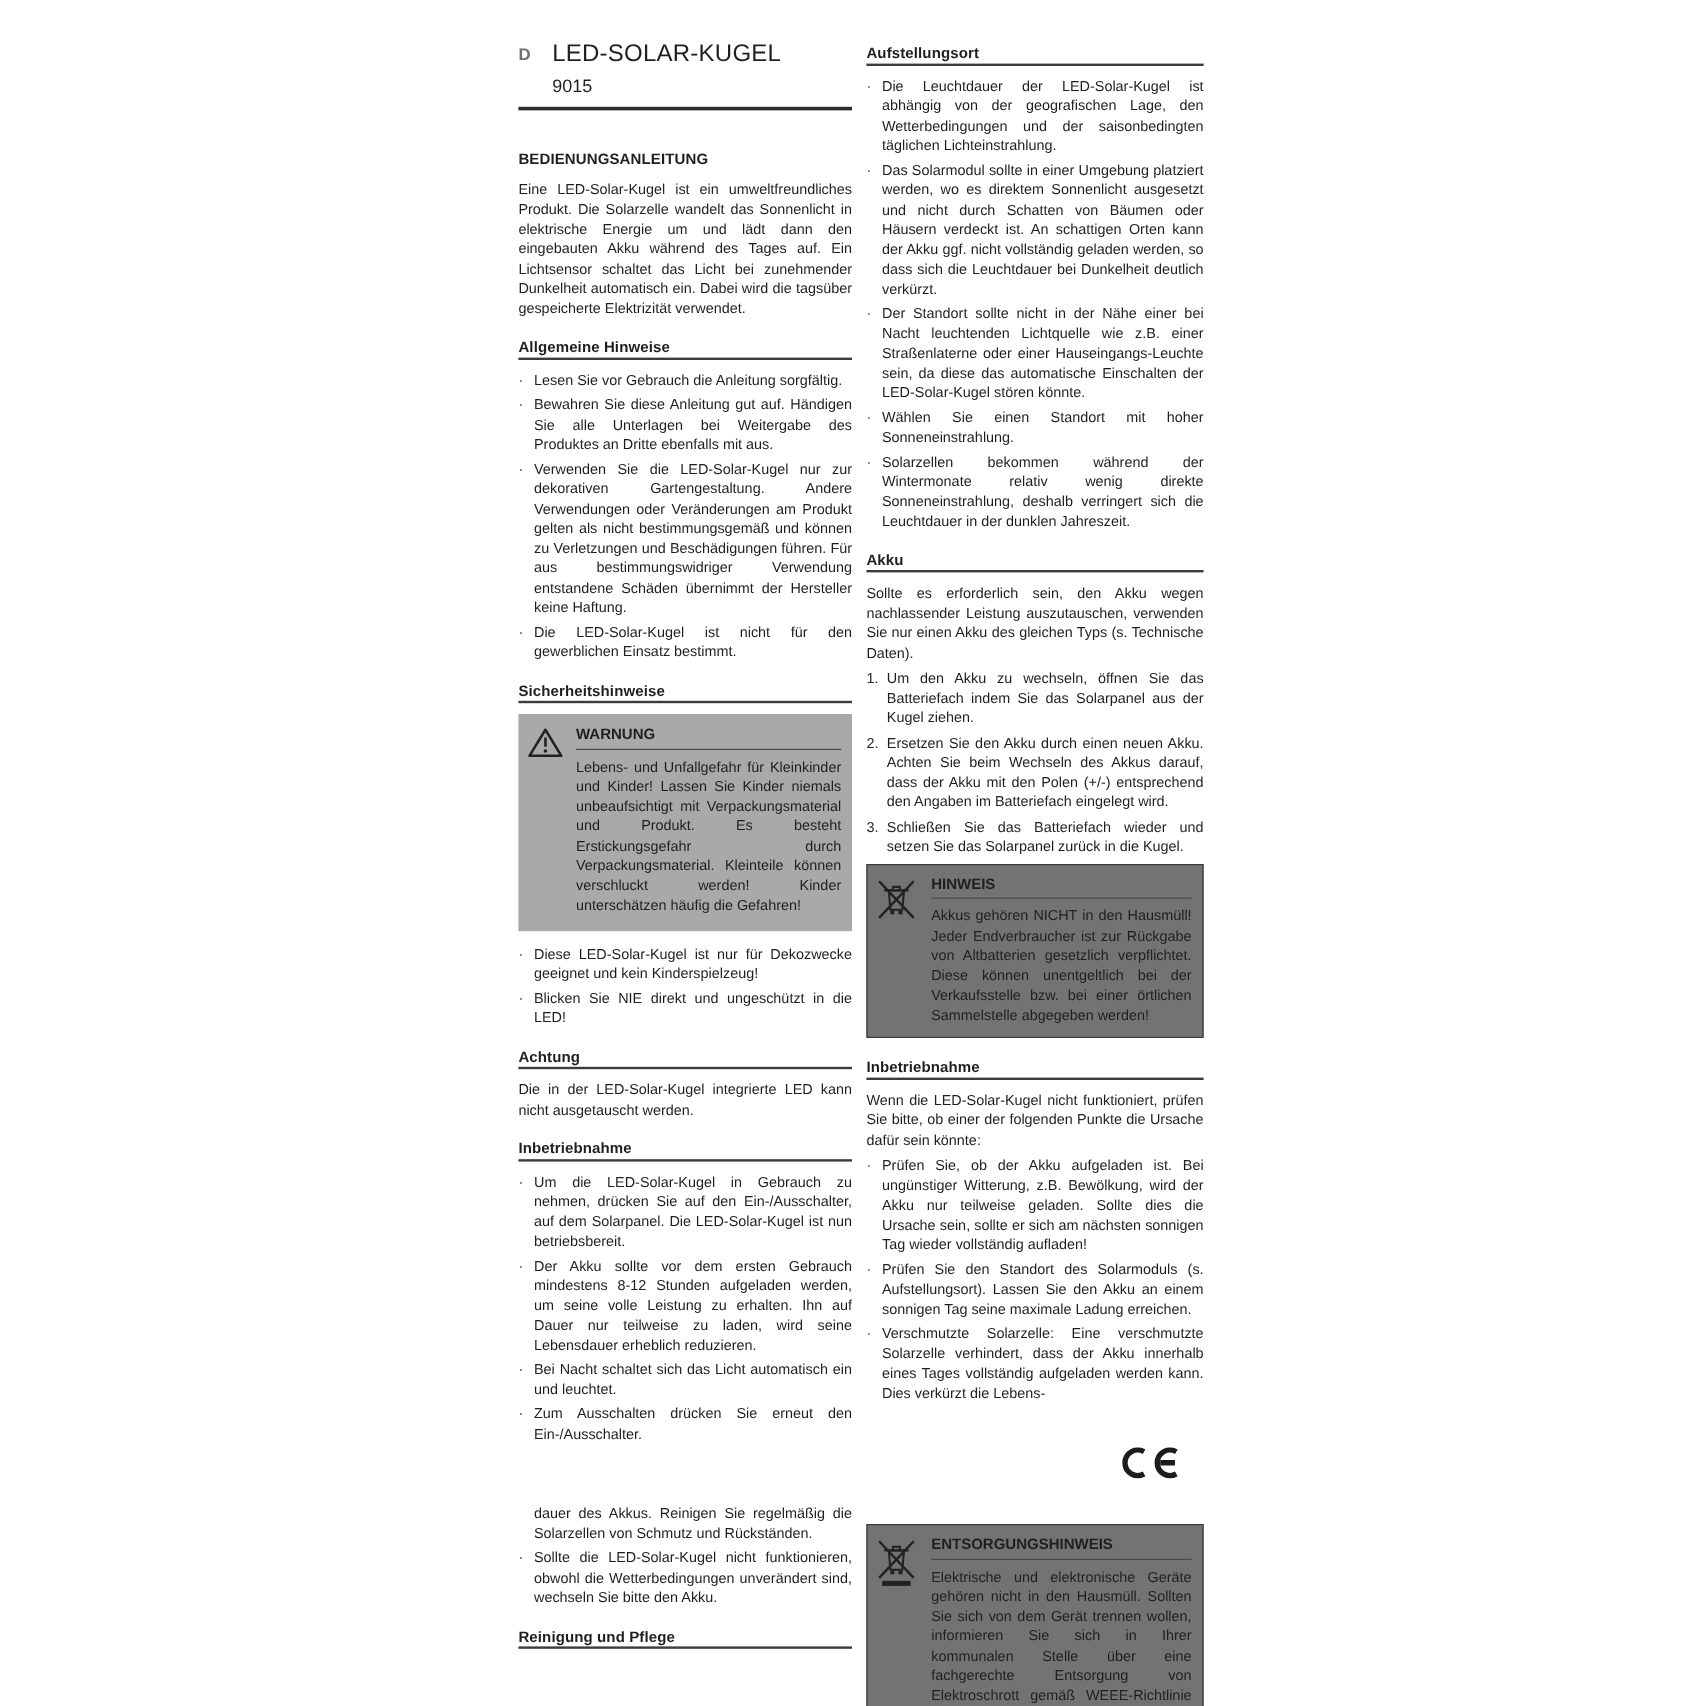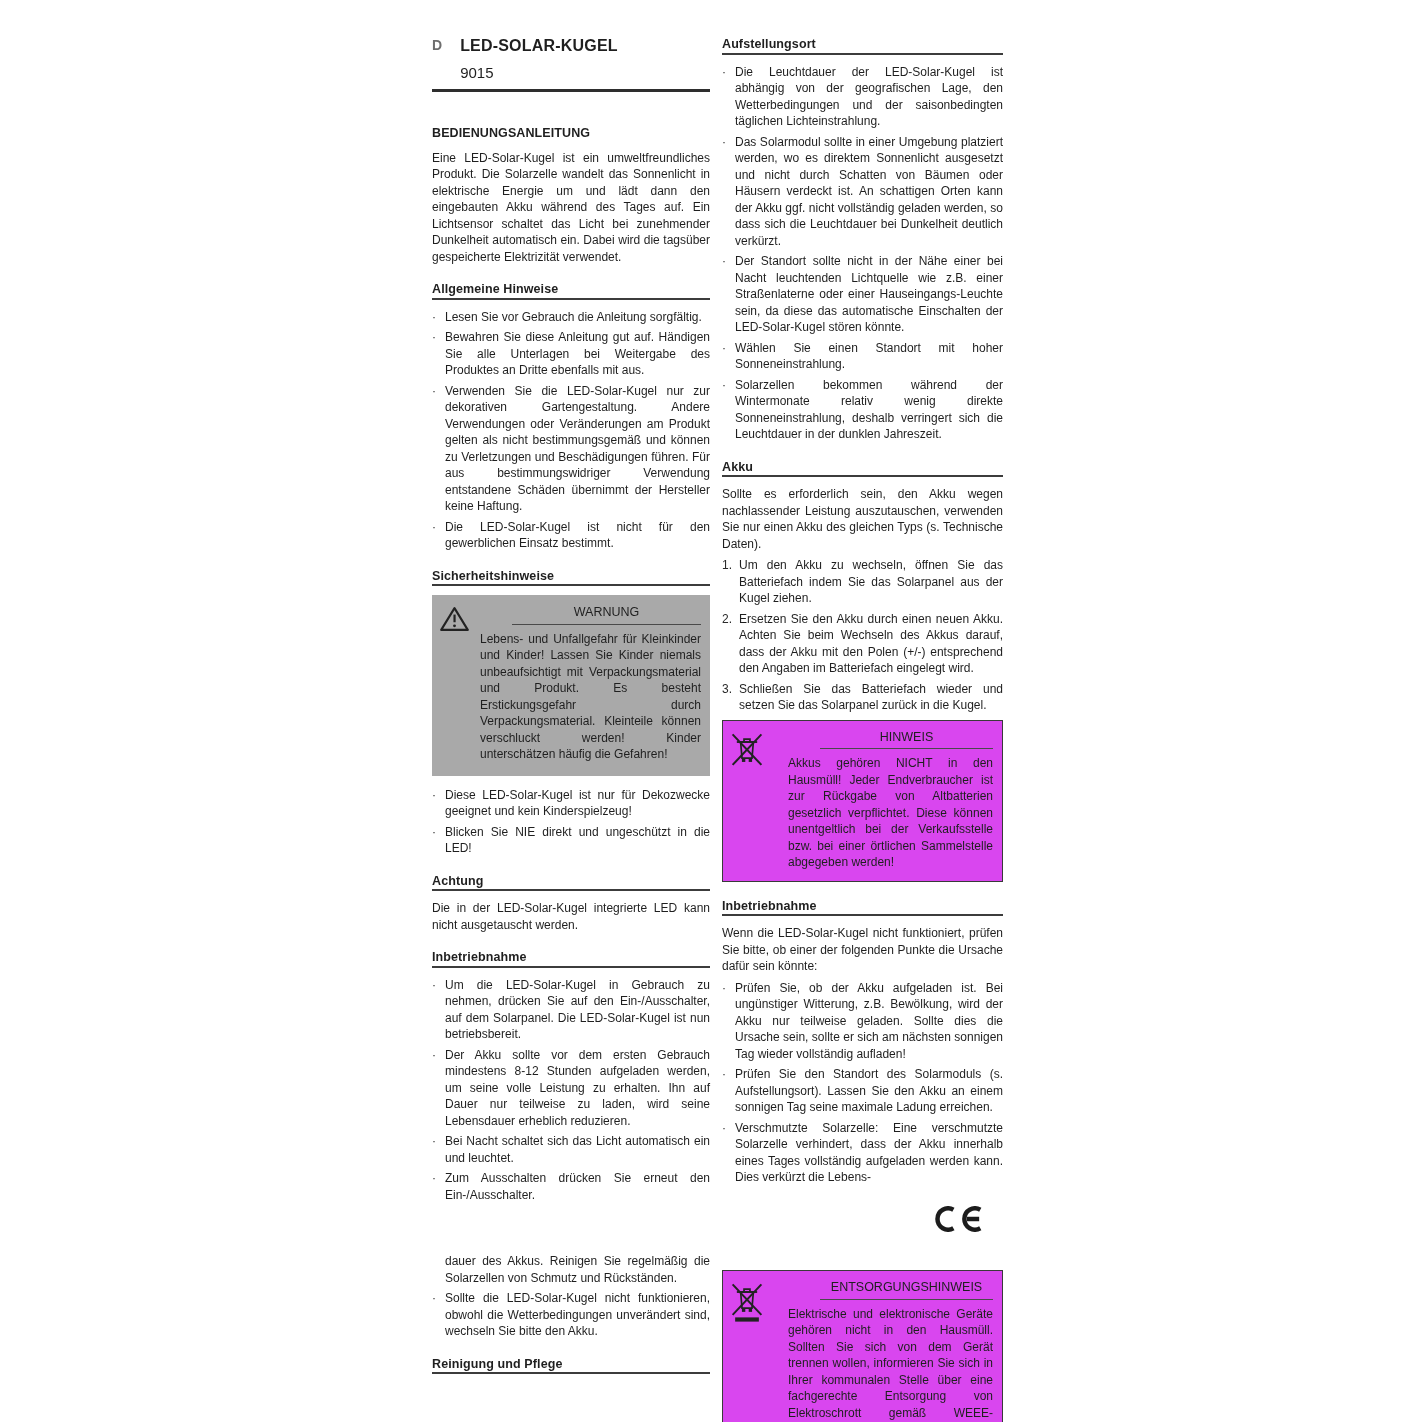--- a/index.html
+++ b/index.html
@@ -5,43 +5,43 @@
   html,body{margin:0;padding:0;background:#ffffff;}
   .page{position:relative;width:1422px;height:1422px;background:#ffffff;overflow:hidden;
         font-family:"Liberation Sans","DejaVu Sans",sans-serif;color:#1f1f1f;}
   .col{position:absolute;top:36px;font-size:12px;line-height:16.5px;text-align:justify;}
   .col-left{left:432px;width:278px;}
   .col-right{left:722px;width:281px;}
 
   
   .hdr{display:flex;gap:18px;border-bottom:3px solid #2e2e2e;padding-bottom:7px;text-align:left;}
   .hdr .lang{font-weight:bold;font-size:14px;color:#6e6e6e;padding-top:1px;}
-  .hdr .title{font-weight:bold;font-size:16px;letter-spacing:.2px;line-height:19px;}
+  .hdr .title{font-weight:normal;font-size:20px;letter-spacing:.2px;line-height:19px;}
   .hdr .model{font-size:15px;line-height:19px;margin-top:8px;}
 
   .sec-h{font-size:12.5px;font-weight:bold;text-align:left;border-bottom:2px solid #3c3c3c;
          padding-bottom:0;margin:16px 0 9px 0;letter-spacing:.1px;}
   .sec-h.noline{border-bottom:none;padding-bottom:0;margin:33px 0 8px 0;}
   .sec-h.first{margin-top:0;}
   .para{margin:0 0 5px 0;}
 
   .bullet{display:flex;margin:0 0 4px 0;}
   .bullet .bm{flex:none;width:13px;color:#2a2a2a;}
   .bullet .bt{flex:1;}
   .step .bm{width:17px;}
 
   .hang{margin:0 0 4px 13px;}
 
   .warnbox{background:#a9a9a9;display:flex;gap:10px;padding:9px 9px 13px 8px;margin:4px 0 11px 0;}
   .warnbox .wicon{flex:none;width:30px;padding-top:2px;}
-  .boxtitle{font-weight:normal;font-size:12.5px;text-align:center;border-bottom:1.5px solid #4a4a4a;
-            padding-bottom:3px;margin-bottom:6px;margin-left:32px;}
+  .boxtitle{font-weight:bold;font-size:12.5px;text-align:left;border-bottom:1.5px solid #4a4a4a;
+            padding-bottom:3px;margin-bottom:6px;}
   .boxtext{text-align:justify;}
 
-  .notebox{border:1.5px solid #3a3a3a;background:#d946ef;display:flex;gap:22px;
+  .notebox{border:1.5px solid #3a3a3a;background:#737373;display:flex;gap:10px;
            padding:8px 9px 10px 7px;margin:6px 0 12px 0;box-sizing:border-box;}
   .notebox .nicon{flex:none;width:36px;padding-top:2px;}
 
   .pagebreak{height:46px;}
 
   .ce{position:absolute;left:931px;top:1206px;}
   .entsorgung{position:absolute;left:722px;top:1270px;width:281px;margin:0;
               font-size:12px;line-height:16.5px;text-align:justify;}
 </style>
 </head>

